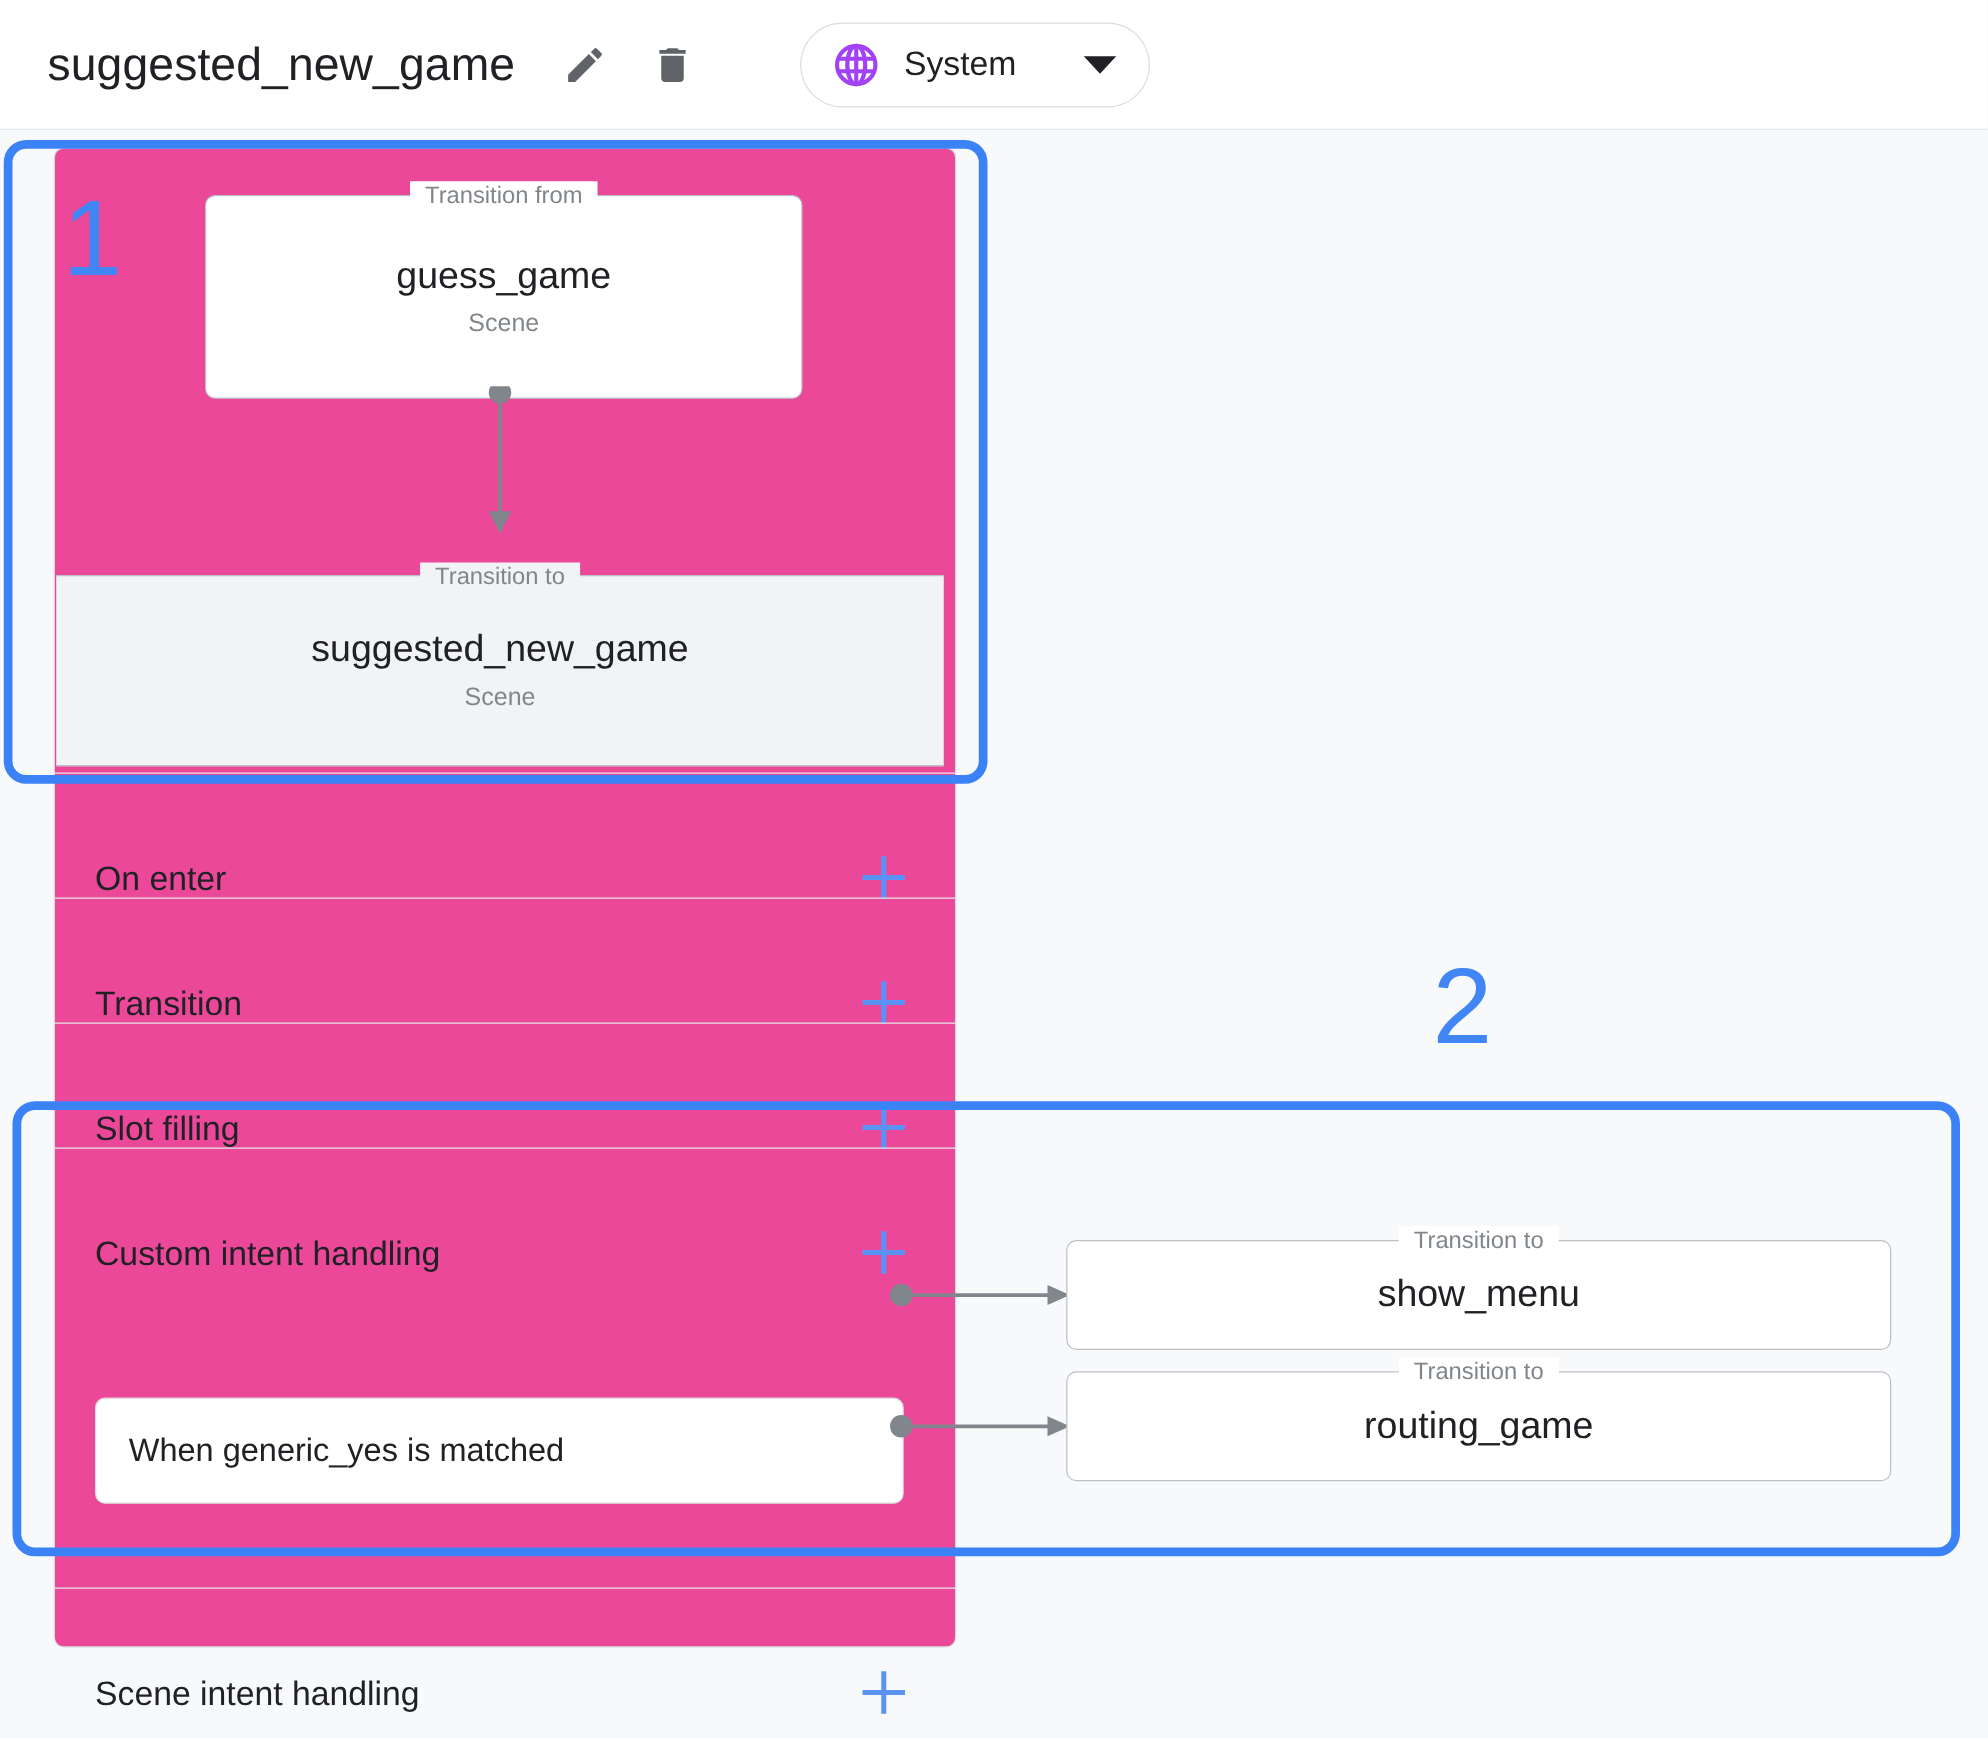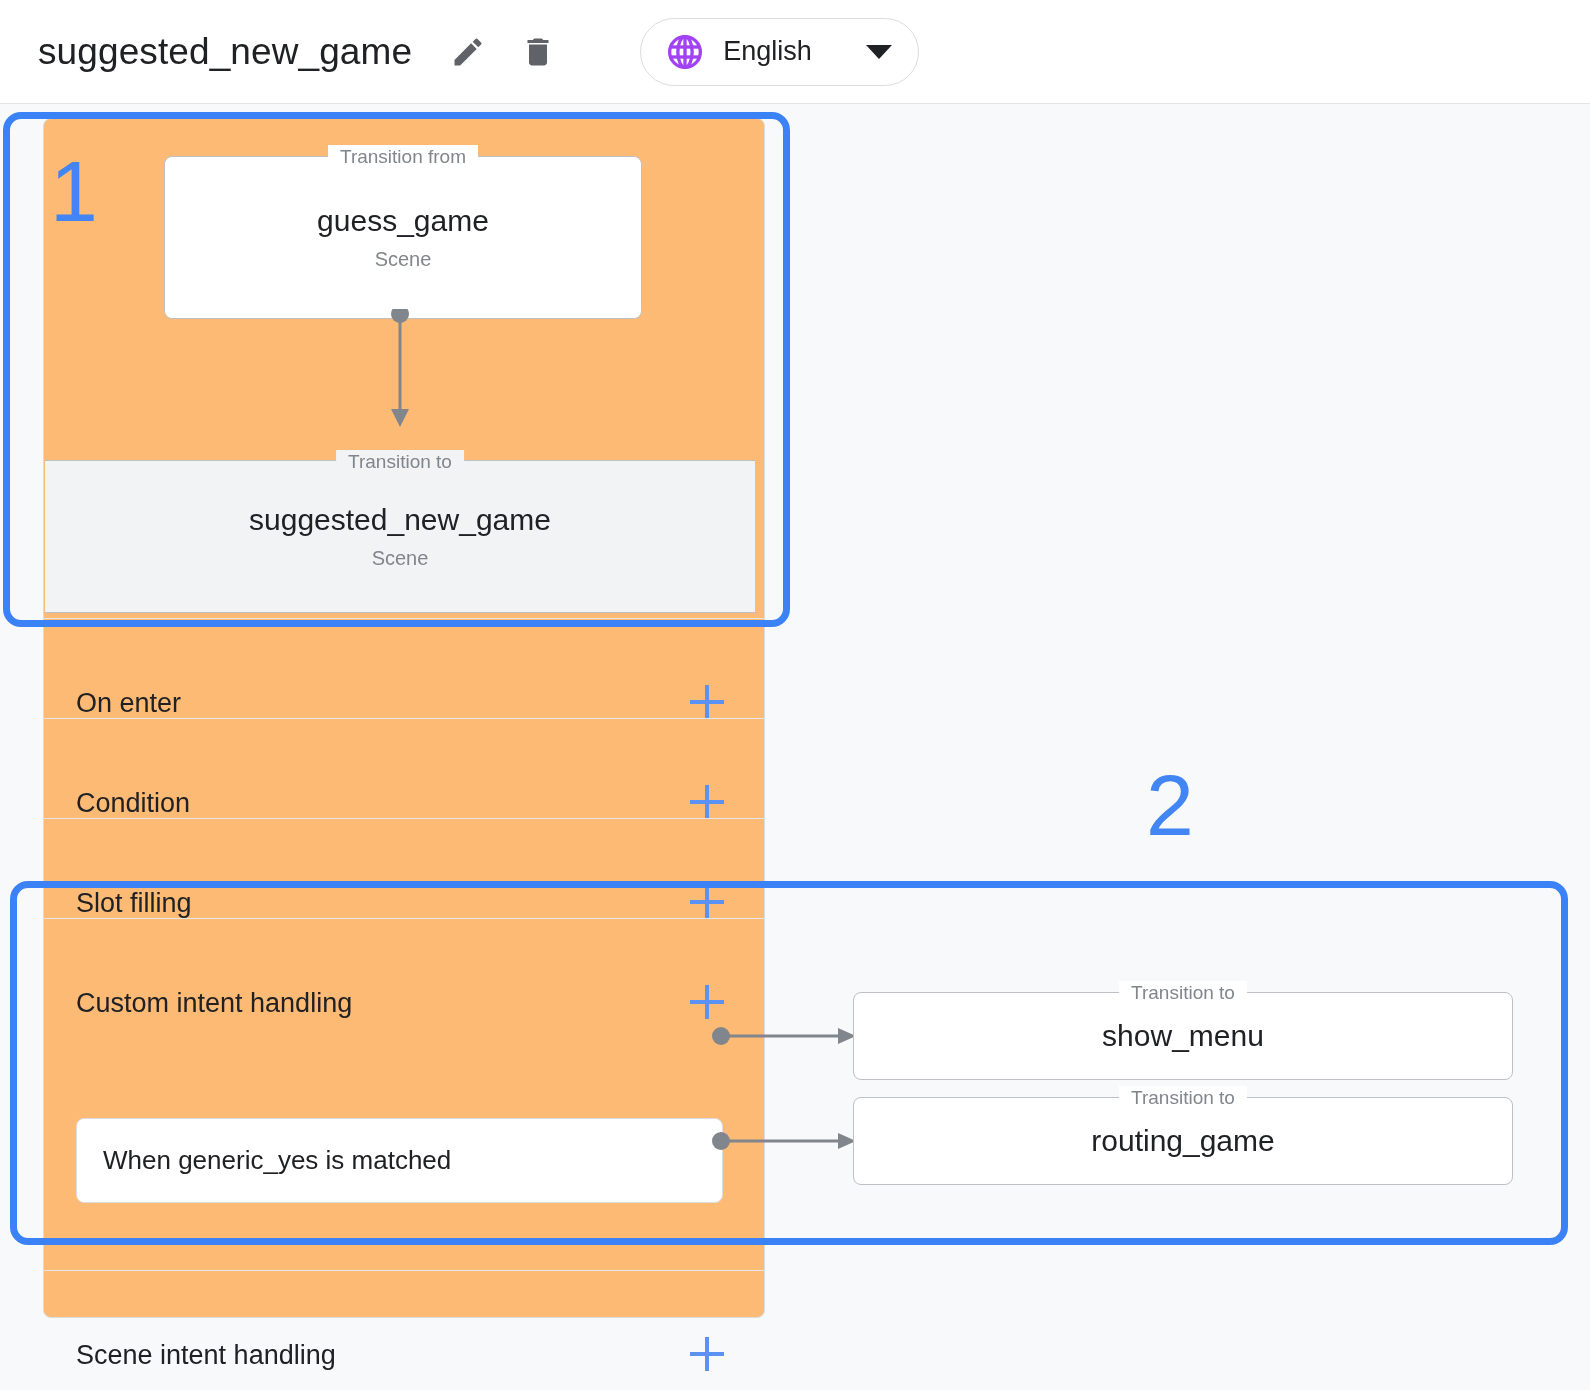--- a/index.html
+++ b/index.html
@@ -71,21 +71,21 @@
     border-top: 14px solid #202124;
   }
 
   
   #scene-card {
     position: absolute;
     left: 43px;
     top: 118px;
     width: 722px;
     height: 1200px;
-    background: #fdba74;
+    background: #ec4899;
     border: 1px solid #dadce0;
     border-radius: 8px;
     box-sizing: border-box;
   }
 
   
   .tbox {
     position: relative;
     border: 1px solid #bdc1c6;
     border-radius: 8px;
@@ -287,21 +287,21 @@
   <div class="lang-pill" id="language-selector">
     <span class="globe">
       <svg width="40" height="40" viewBox="0 0 24 24">
         <circle cx="12" cy="12" r="9.2" fill="none" stroke="#a142f4" stroke-width="2"></circle>
         <ellipse cx="12" cy="12" rx="4.3" ry="9.2" fill="none" stroke="#a142f4" stroke-width="2"></ellipse>
         <line x1="3" y1="9" x2="21" y2="9" stroke="#a142f4" stroke-width="2"></line>
         <line x1="3" y1="15" x2="21" y2="15" stroke="#a142f4" stroke-width="2"></line>
         <line x1="12" y1="2.8" x2="12" y2="21.2" stroke="#a142f4" stroke-width="2"></line>
       </svg>
     </span>
-    <span class="lang-label">English</span>
+    <span class="lang-label">System</span>
     <span class="caret"></span>
   </div>
 </div>
 
 <div id="scene-card">
 
   <div class="tbox" id="transition-from-box">
     <span class="legend">Transition from</span>
     <div class="node-name">guess_game</div>
     <div class="node-type">Scene</div>
@@ -321,21 +321,21 @@
 
   <div class="section-row" id="row-on-enter">
     <div class="section-head">
       <span class="section-label">On enter</span>
       <span class="plus-btn"></span>
     </div>
   </div>
 
   <div class="section-row" id="row-condition">
     <div class="section-head">
-      <span class="section-label">Condition</span>
+      <span class="section-label">Transition</span>
       <span class="plus-btn"></span>
     </div>
   </div>
 
   <div class="section-row" id="row-slot">
     <div class="section-head">
       <span class="section-label">Slot filling</span>
       <span class="plus-btn"></span>
     </div>
   </div>

